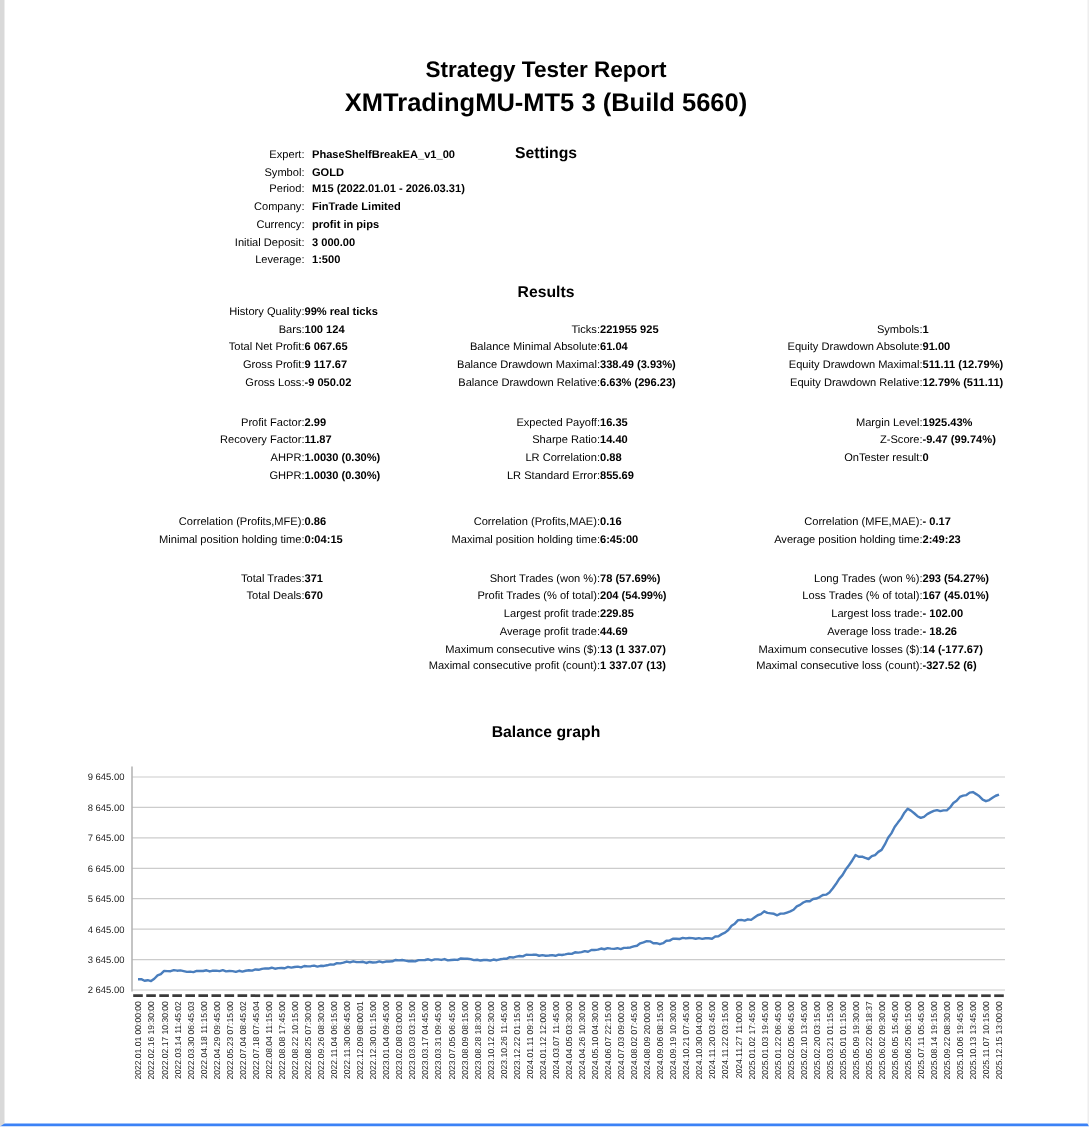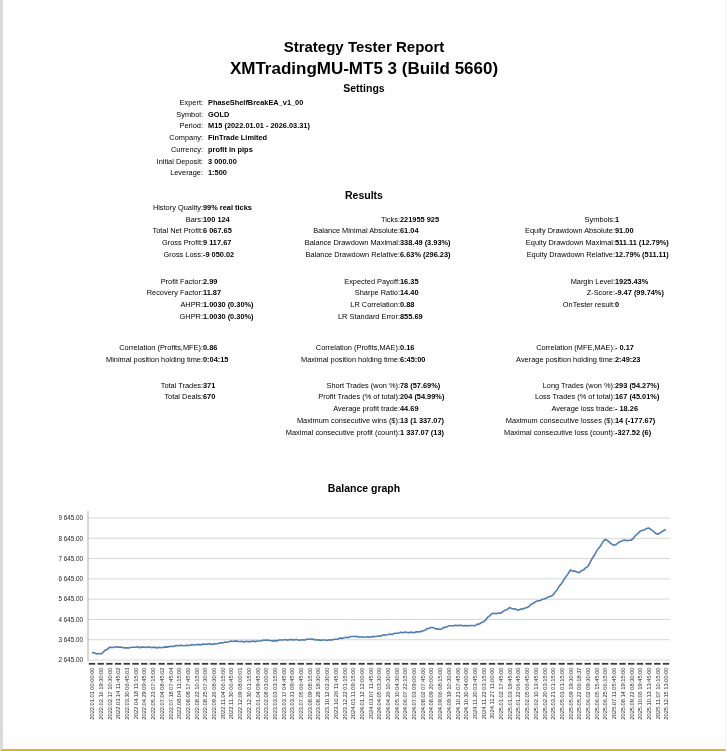--- a/index.html
+++ b/index.html
@@ -1,25 +1,25 @@
 <!DOCTYPE html>
 <html><head>
 <meta charset="utf-8">
 <style>
   html,body{margin:0;padding:0;background:#fff;}
   body{width:726px;height:751px;position:relative;overflow:hidden;
        font-family:"Liberation Sans", sans-serif;color:#000;}
   .page{position:absolute;left:0;top:0;width:726px;height:751px;
-        border-left:3px solid #d9d9d9;border-bottom:2px solid #eab308;
+        border-left:3px solid #d9d9d9;border-bottom:2px solid #3b82f6;
         border-right:1px solid #eee;box-sizing:border-box;background:#fff;}
   .center{width:100%;text-align:center;position:absolute;left:0;}
   .rpt-title{top:38px;font-size:15px;font-weight:bold;}
   .rpt-subtitle{top:59px;font-size:17px;font-weight:bold;}
   .sec-head{font-size:10.5px;font-weight:bold;}
-  #settings-head{top:82px;}
+  #settings-head{top:96px;}
   #results-head{top:189px;}
   table{border-collapse:collapse;table-layout:fixed;position:absolute;margin-left:12px;}
   td{font-size:7.4px;line-height:11.7px;height:11.7px;padding:0;
      white-space:nowrap;overflow:visible;vertical-align:middle;}
   td.lbl{text-align:right;color:#000;}
   td.val{text-align:left;font-weight:bold;}
   #settings-table{left:0;top:97px;width:480px;}
   #settings-table td.sval{text-align:left;font-weight:bold;padding-left:5px;}
   #results-table{left:0;top:202px;width:693px;}
   #chart-title{top:482px;}
@@ -188,20 +188,28 @@
           <td class="lbl">Long Trades (won %):</td>
           <td class="val">293 (54.27%)</td>
         </tr>
         <tr>
           <td class="lbl">Total Deals:</td>
           <td class="val">670</td>
           <td class="lbl">Profit Trades (% of total):</td>
           <td class="val">204 (54.99%)</td>
           <td class="lbl">Loss Trades (% of total):</td>
           <td class="val">167 (45.01%)</td>
+        </tr>
+        <tr>
+          <td class="lbl"></td>
+          <td class="val"></td>
+          <td class="lbl">Largest profit trade:</td>
+          <td class="val">229.85</td>
+          <td class="lbl">Largest loss trade:</td>
+          <td class="val">- 102.00</td>
         </tr>
         <tr>
           <td class="lbl"></td>
           <td class="val"></td>
           <td class="lbl">Average profit trade:</td>
           <td class="val">44.69</td>
           <td class="lbl">Average loss trade:</td>
           <td class="val">- 18.26</td>
         </tr>
         <tr>

